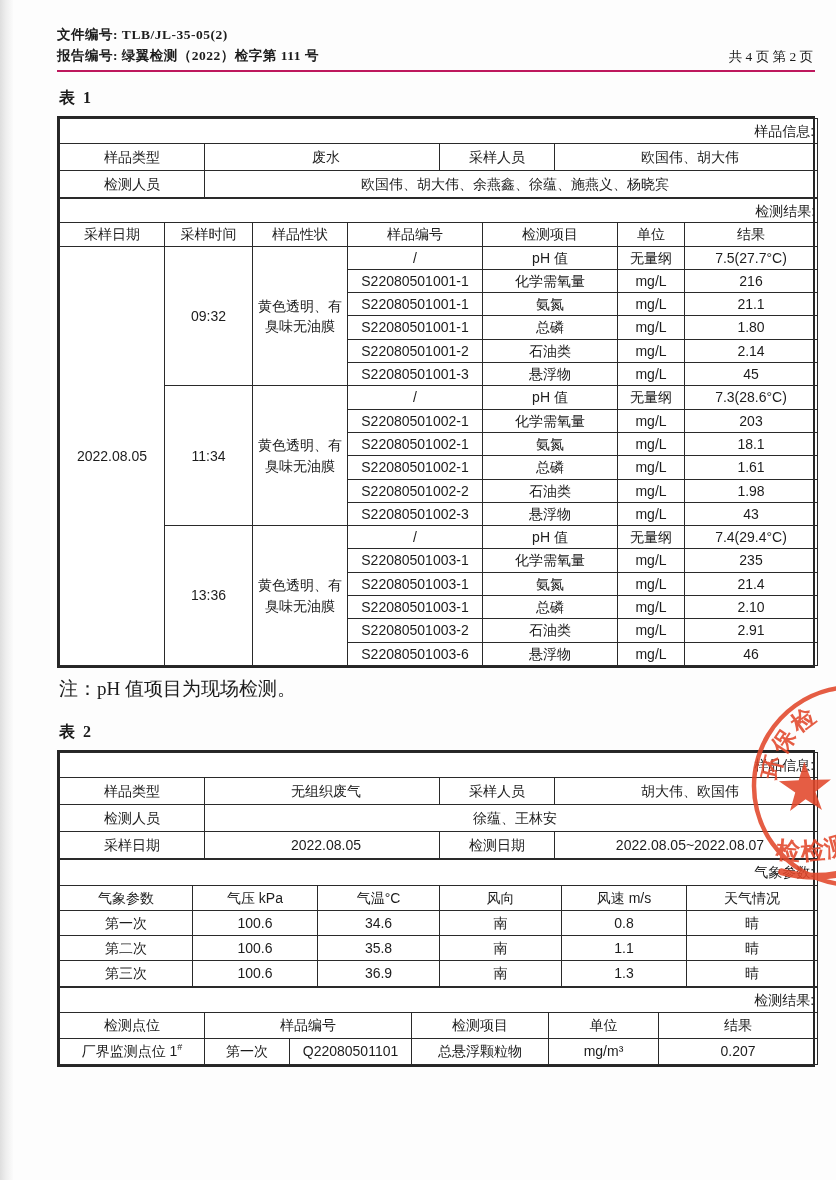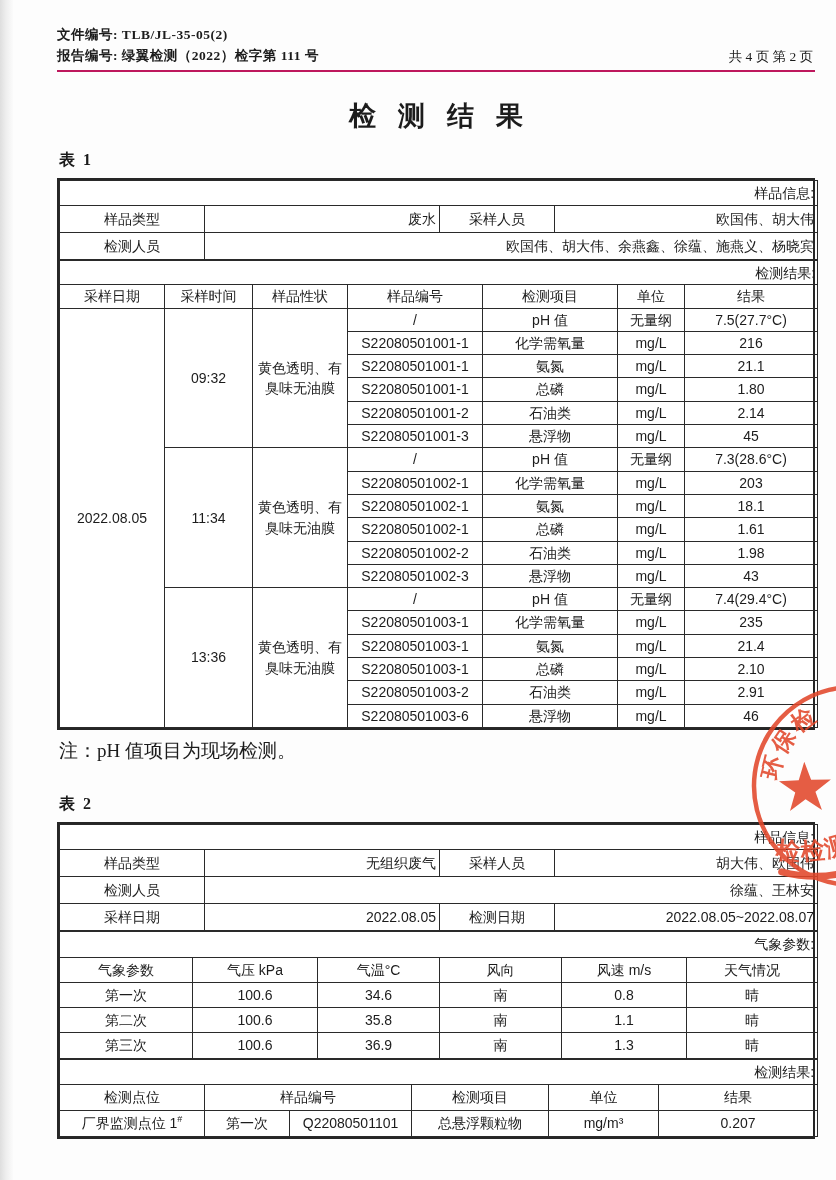--- a/index.html
+++ b/index.html
@@ -34,21 +34,21 @@
   .block { border:2px solid #262626; background:#fff; }
   table { width:100%; border-collapse:collapse; table-layout:fixed; }
   td {
     border:1px solid #2a2a2a; font-size:14px; text-align:center;
     padding:2px 3px; vertical-align:middle;
     font-family:"Liberation Sans","DejaVu Sans",sans-serif;
     line-height:1.45; word-break:break-all;
   }
   tr.sec td { text-align:right; padding-left:8px; height:24px; font-size:14px; }
   .info td { height:27px; }
-  .info td.val { text-align:right; padding-left:11px; }
+  .info td.val { text-align:center; padding-left:11px; }
   .res td { height:21.5px; padding:1px 2px; }
   .res tr.head td { height:23px; }
   .weather td { height:24px; }
   .final td { height:26px; }
   sup.hash { font-size:9px; vertical-align:super; }
 
   .note { font-size:19px; margin:8px 0 0 2px; font-family:"Liberation Serif","DejaVu Serif",serif; }
 
   
   .stamp { position:absolute; left:745px; top:676px; width:260px; height:230px; pointer-events:none; }
@@ -61,21 +61,20 @@
   <div class="edge-strip"></div>
 
   <div class="content">
 
     <div class="hdr">
       <div class="hdr-line">文件编号: TLB/JL-35-05(2)</div>
       <div class="hdr-line">报告编号: 绿翼检测（2022）检字第 111 号</div>
       <div class="page-info">共 4 页 第 2 页</div>
     </div>
 
-    <h1 class="title">检测结果</h1>
 
     <div class="cap">表 1</div>
 
     <div class="block">
       <table class="info">
         <colgroup>
             <col style="width:145px">
             <col style="width:235px">
             <col style="width:115px">
             <col style="width:263px">
@@ -234,21 +233,21 @@
               <td>悬浮物</td>
               <td>mg/L</td>
               <td>46</td>
             </tr>
           </tbody>
       </table>
     </div>
 
     <div class="note">注：pH 值项目为现场检测。</div>
 
-    <div class="cap" style="margin-top:30px">表 2</div>
+    <div class="cap" style="margin-top:20px">表 2</div>
 
     <div class="block">
       <table class="info">
         <colgroup>
             <col style="width:145px">
             <col style="width:235px">
             <col style="width:115px">
             <col style="width:263px">
           </colgroup>
         <tbody>

